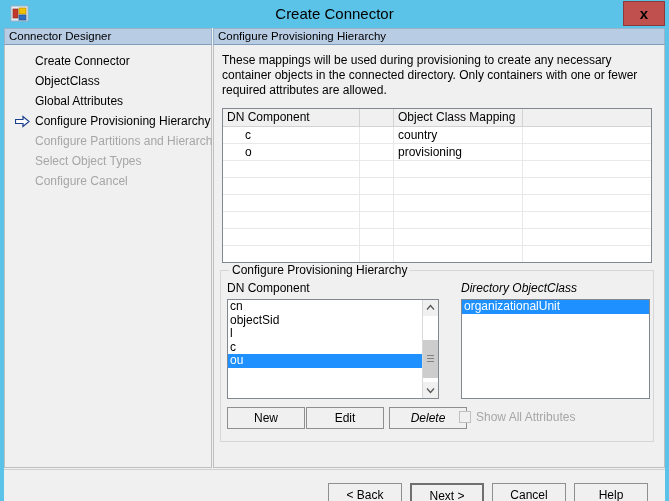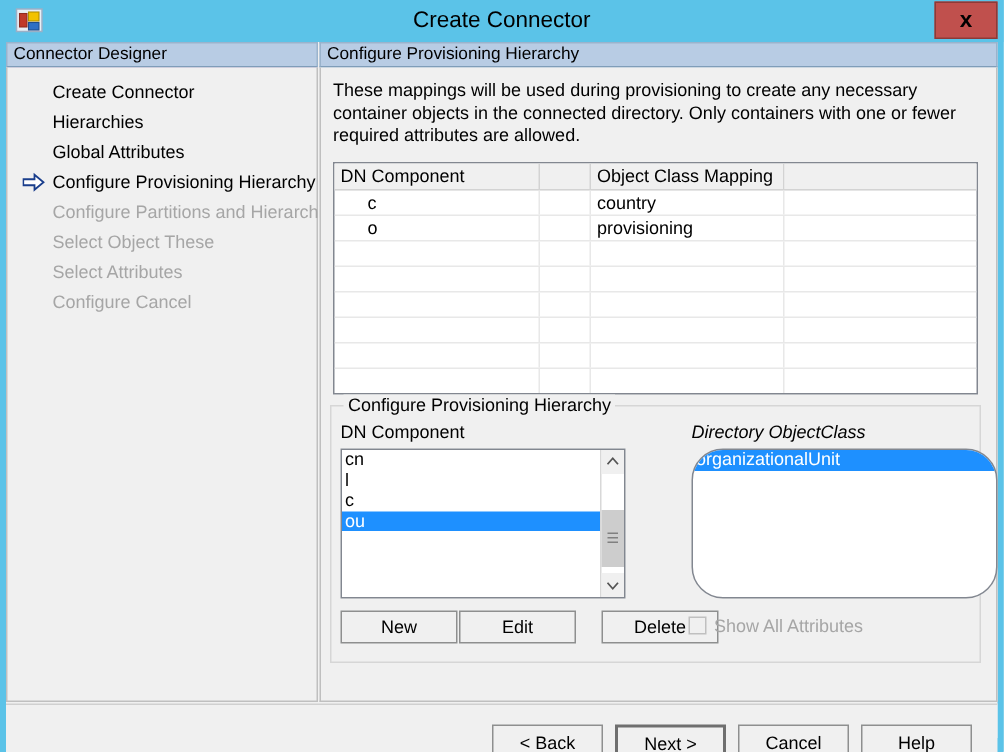--- a/index.html
+++ b/index.html
@@ -145,22 +145,22 @@
   }
   .lbl{
     position:absolute;font-size:12px;color:#000;
   }
   .listbox{
     position:absolute;background:#ffffff;
     border:1px solid #828790;
     box-sizing:border-box;
     overflow:hidden;
   }
-  .lb-dn{left:6px;top:28px;width:190px;height:100px;}
-  .lb-dc{left:240px;top:28px;width:204px;height:100px;border-radius:21px;}
+  .lb-dn{left:6px;top:28px;width:212px;height:100px;}
+  .lb-dc{left:240px;top:28px;width:189px;height:100px;}
   .lb-item{
     height:13.5px;line-height:13.5px;font-size:12px;color:#000;
     padding-left:2px;white-space:nowrap;overflow:hidden;
     cursor:default;
   }
   .lb-item.sel{background:#1e90ff;color:#ffffff;}
   .lb-list{position:absolute;left:0;top:0;right:16px;}
   .lb-dc .lb-list{right:0;}
   
   .sbar{
@@ -242,41 +242,38 @@
   <div class="client">
 
     <div class="sidebar">
       <div class="panel-header">Connector Designer</div>
       <div class="sidebar-body">
 
         <div class="nav-item">
           <span>Create Connector</span>
         </div>
         <div class="nav-item">
-          <span>Hierarchies</span>
+          <span>ObjectClass</span>
         </div>
         <div class="nav-item">
           <span>Global Attributes</span>
         </div>
         <div class="nav-item">
           <span class="nav-arrow">
             <svg width="15" height="13" viewBox="0 0 15 13">
               <path d="M0.5 4.5 H8 V1.5 L14 6.5 L8 11.5 V8.5 H0.5 Z" fill="#ffffff" stroke="#1a3e8c" stroke-width="1.2"></path>
             </svg>
           </span>
           <span>Configure Provisioning Hierarchy</span>
         </div>
         <div class="nav-item disabled">
           <span>Configure Partitions and Hierarchies</span>
         </div>
         <div class="nav-item disabled">
-          <span>Select Object These</span>
-        </div>
-        <div class="nav-item disabled">
-          <span>Select Attributes</span>
+          <span>Select Object Types</span>
         </div>
         <div class="nav-item disabled">
           <span>Configure Cancel</span>
         </div>
 
       </div>
     </div>
 
     <div class="content">
       <div class="panel-header">Configure Provisioning Hierarchy</div>
@@ -346,20 +343,21 @@
 
         <div class="groupbox">
           <div class="gb-legend">Configure Provisioning Hierarchy</div>
 
           <div class="lbl" style="left:6px;top:10px;">DN Component</div>
           <div class="lbl" style="left:240px;top:10px;font-style:italic;">Directory ObjectClass</div>
 
           <div class="listbox lb-dn">
             <div class="lb-list">
               <div class="lb-item">cn</div>
+              <div class="lb-item">objectSid</div>
               <div class="lb-item">l</div>
               <div class="lb-item">c</div>
               <div class="lb-item sel">ou</div>
             </div>
             <div class="sbar">
               <div class="sb-arrow sb-up">
                 <svg width="15" height="16" viewBox="0 0 15 16">
                     <path d="M4 9.5 L7.5 5.5 L11 9.5" fill="none" stroke="#555" stroke-width="1.2"></path>
                   </svg>
               </div>
@@ -379,21 +377,21 @@
           </div>
 
           <div class="listbox lb-dc">
             <div class="lb-list">
               <div class="lb-item sel">organizationalUnit</div>
             </div>
           </div>
 
           <div class="btn abtn" style="left:85px;">Edit</div>
           <div class="btn abtn" style="left:6px;">New</div>
-          <div class="btn abtn" style="left:180px;">Delete</div>
+          <div class="btn abtn" style="left:168px;font-style:italic;">Delete</div>
 
           <div class="chk-wrap">
             <span class="chk-box"></span><span>Show All Attributes</span>
           </div>
         </div>
 
       </div>
     </div>
 
     <div class="footer">

